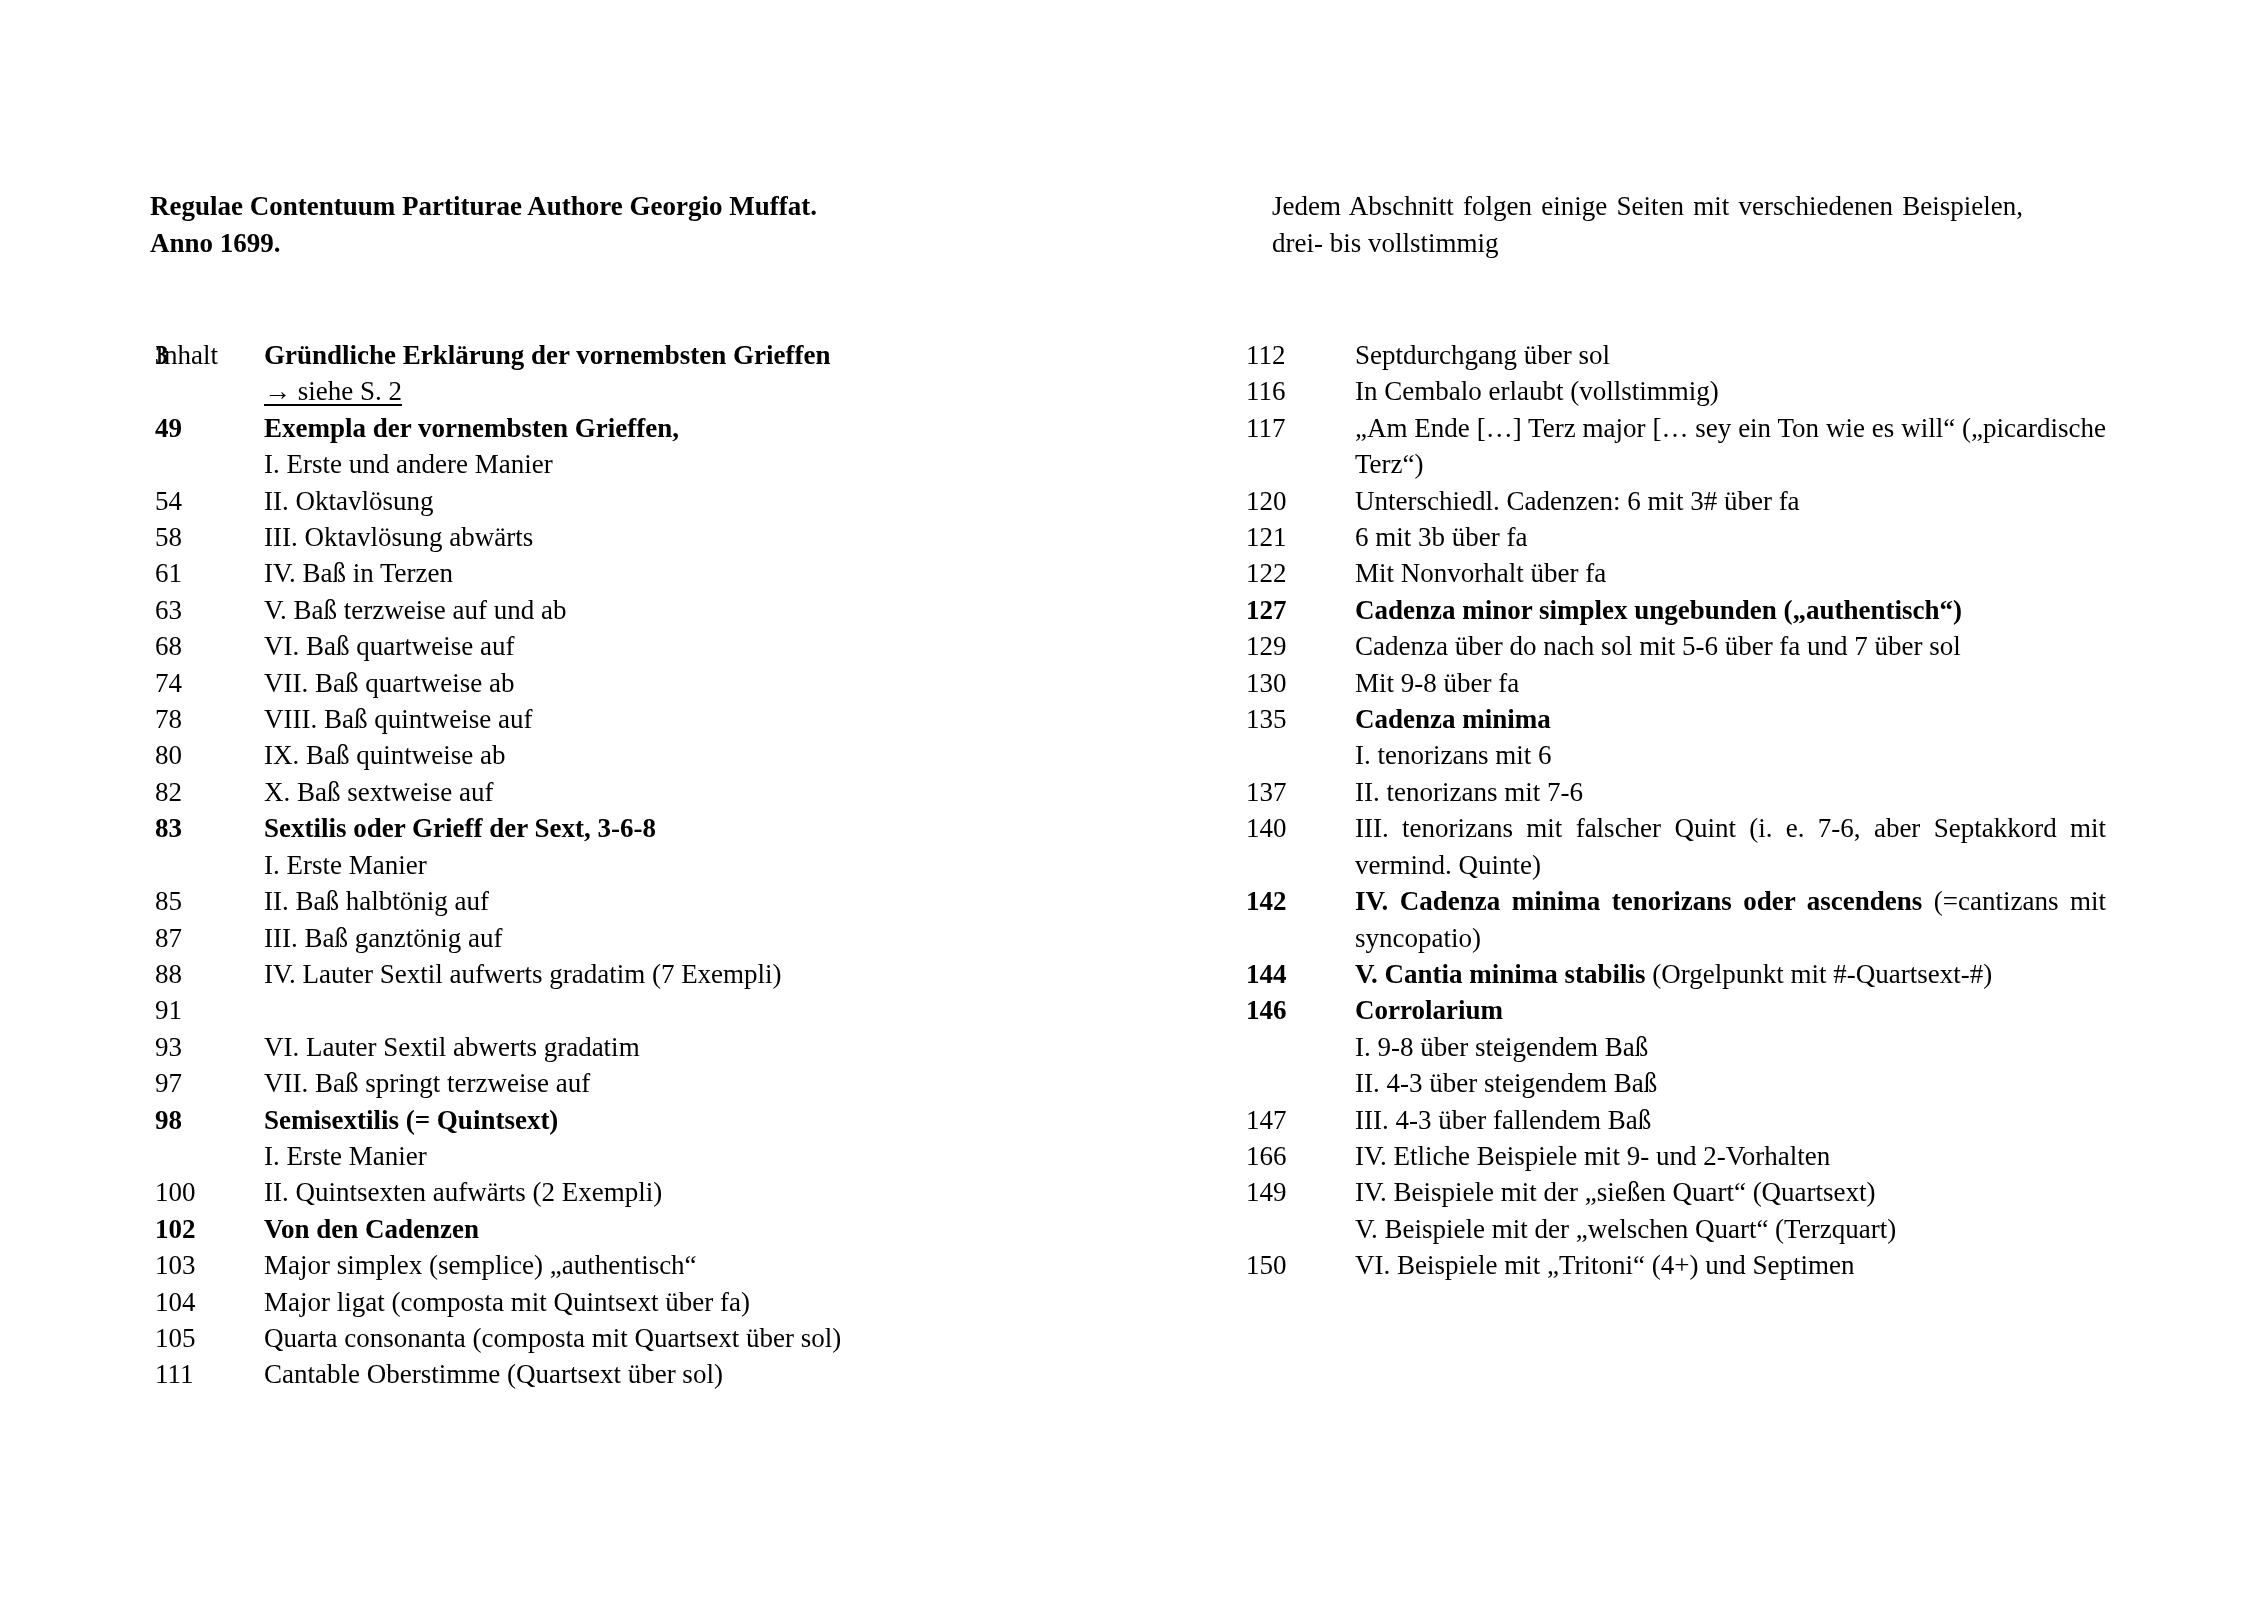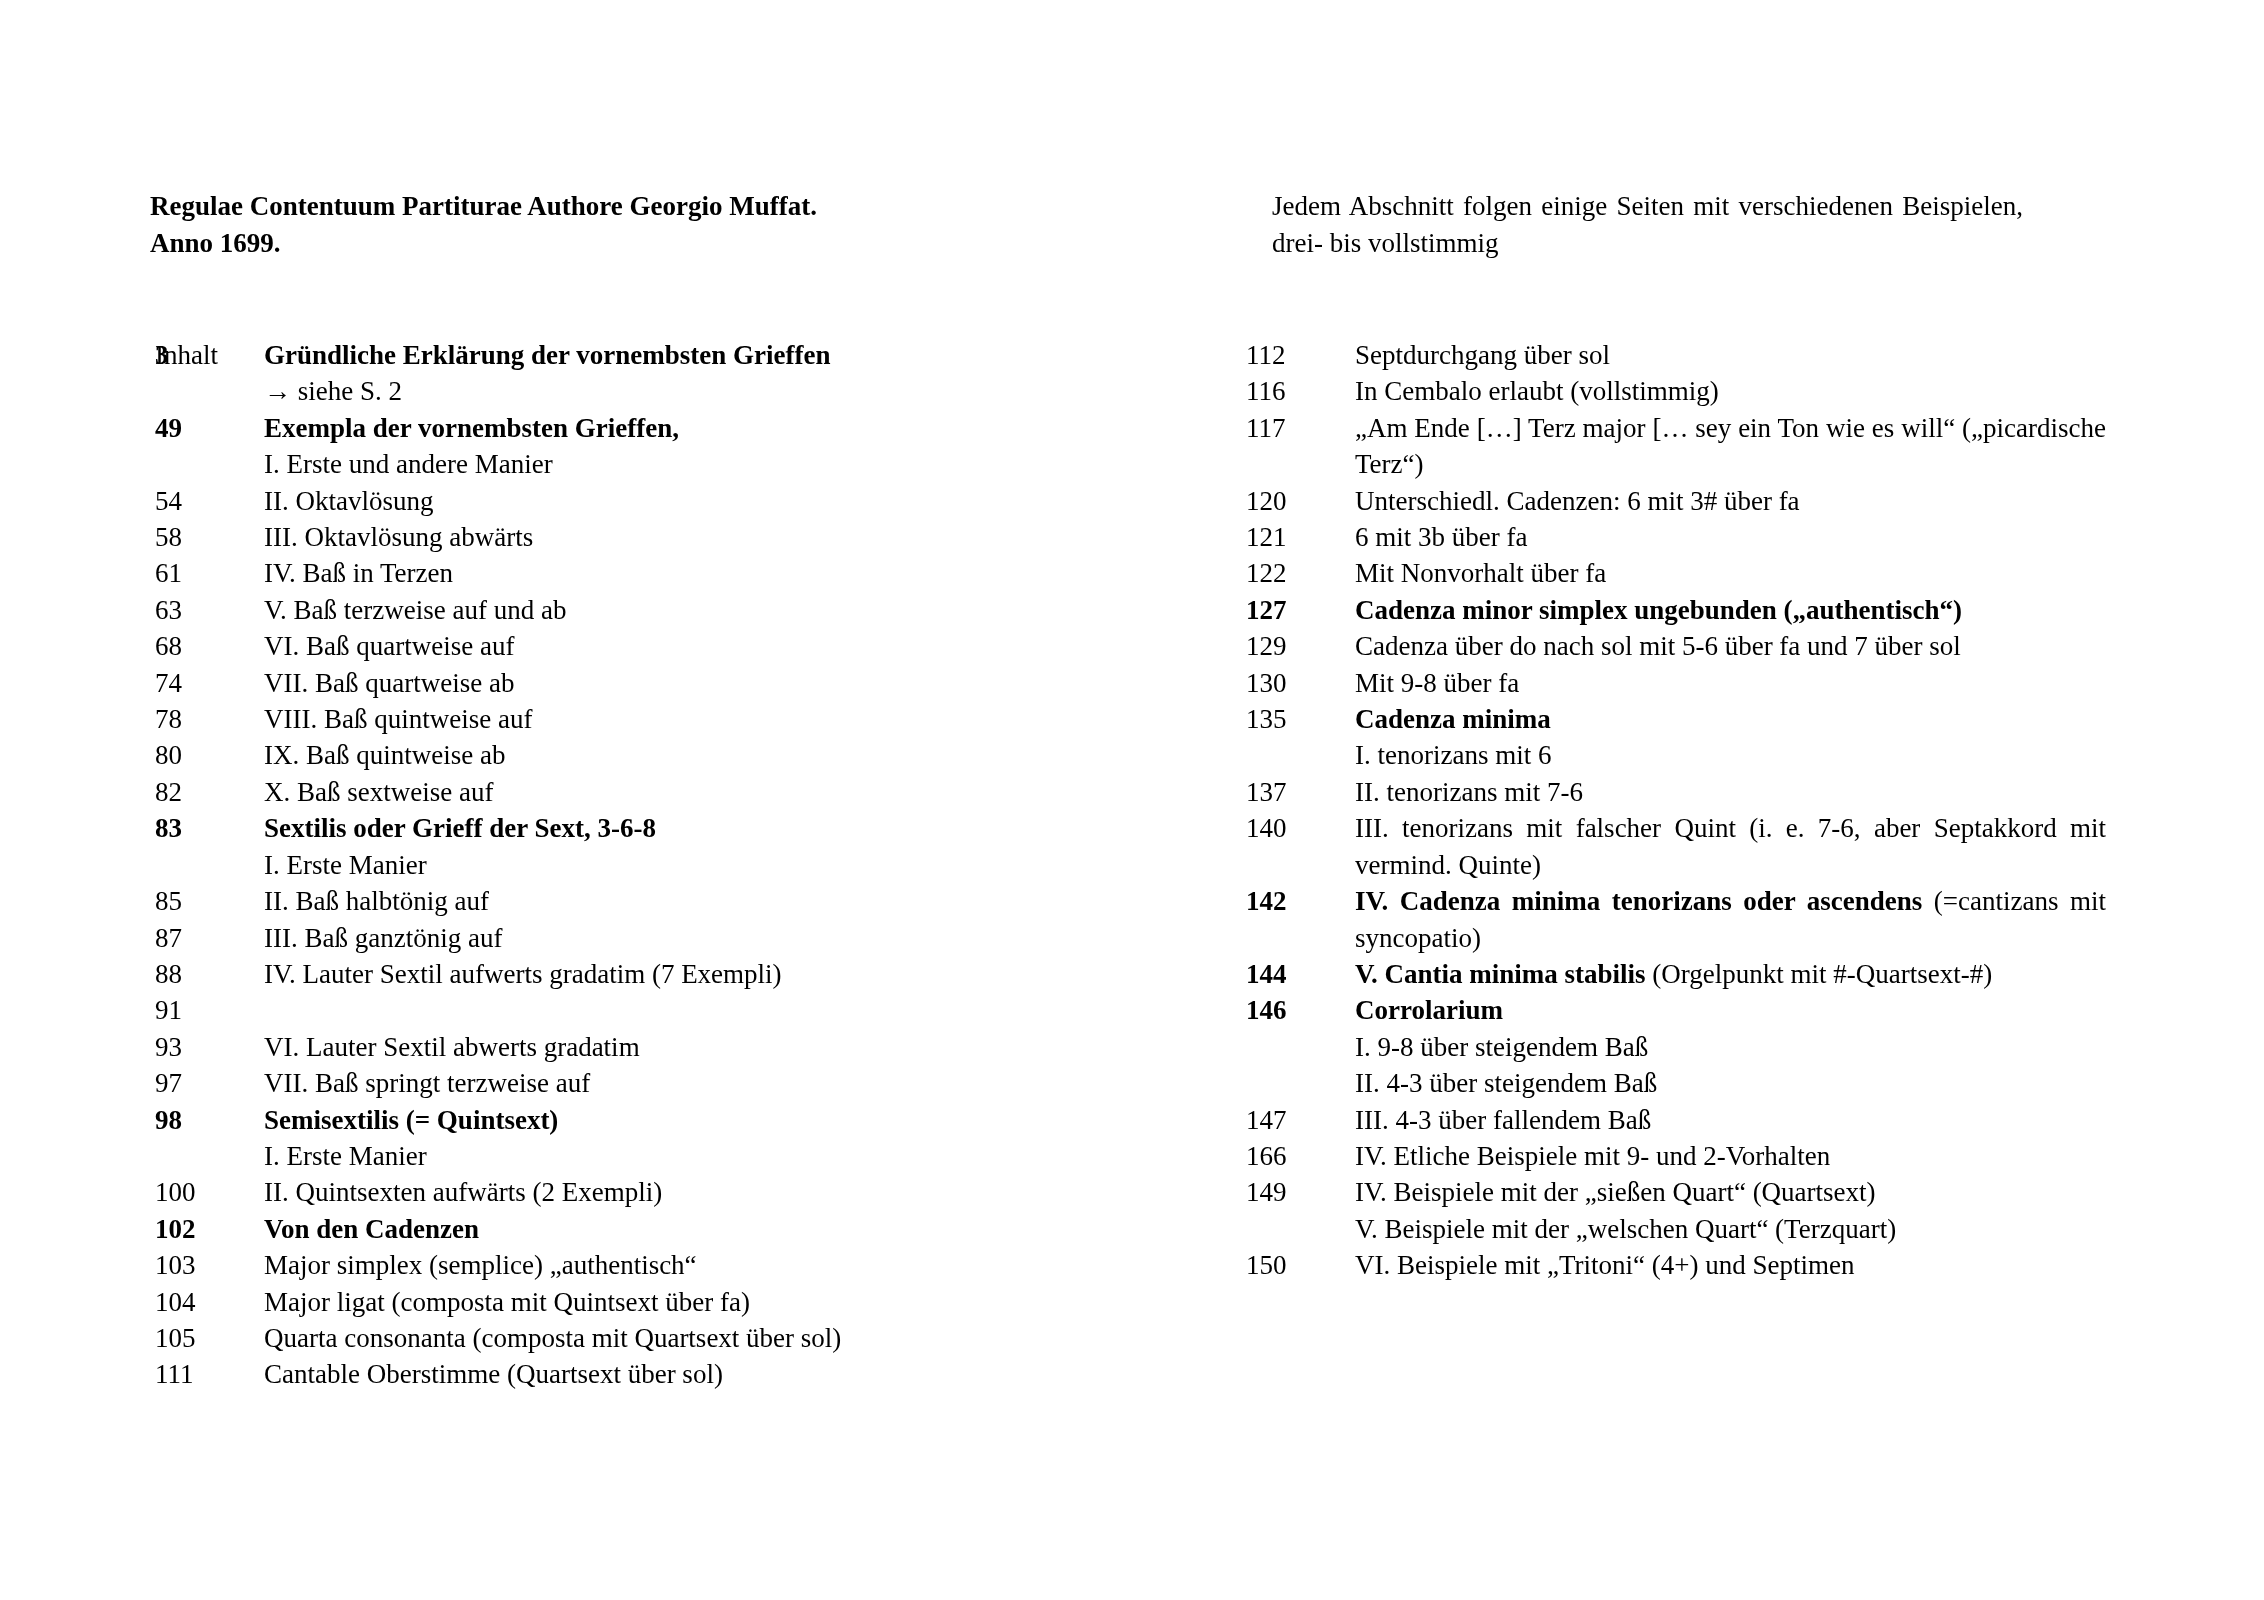--- a/index.html
+++ b/index.html
@@ -19,21 +19,21 @@
     position: absolute; left: 155px; top: 300px; font-size: 27px; line-height: 37px; margin-top: 37px;
   }
   .col { position: absolute; top: 337px; }
   .col.left { left: 155px; width: 900px; }
   .col.right { left: 1214px; width: 860px; margin-left: 32px; }
   .row { display: flex; font-size: 27px; line-height: 36.4px; }
   .num { width: 109px; flex: 0 0 109px; }
   .txt { flex: 1 1 auto; }
   .col.right .txt { text-align: justify; text-align-last: left; }
   .bold { font-weight: bold; }
-  .link { text-underline-offset: 4px; }
+  .link { text-decoration: underline; text-underline-offset: 4px; }
   .plain { font-weight: normal; }
 </style>
 </head>
 <body>
 
 <div class="title">
   <div>Regulae Contentuum Partiturae Authore Georgio Muffat.</div>
   <div>Anno 1699.</div>
 </div>
 

